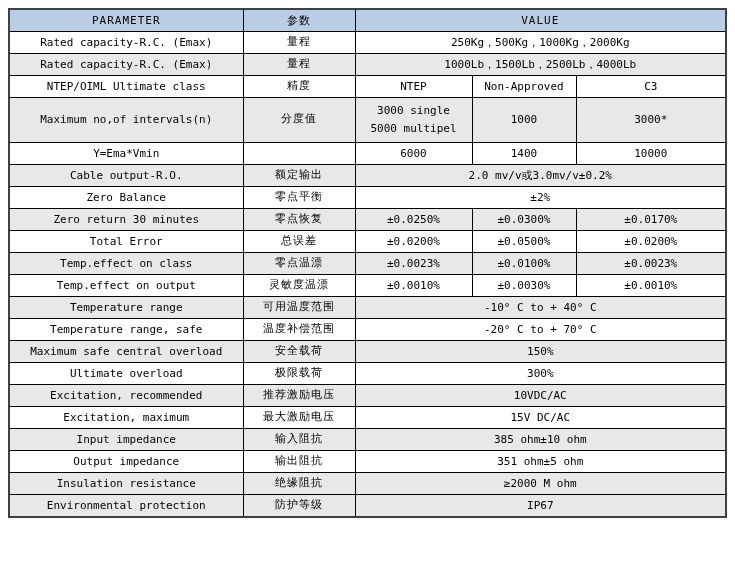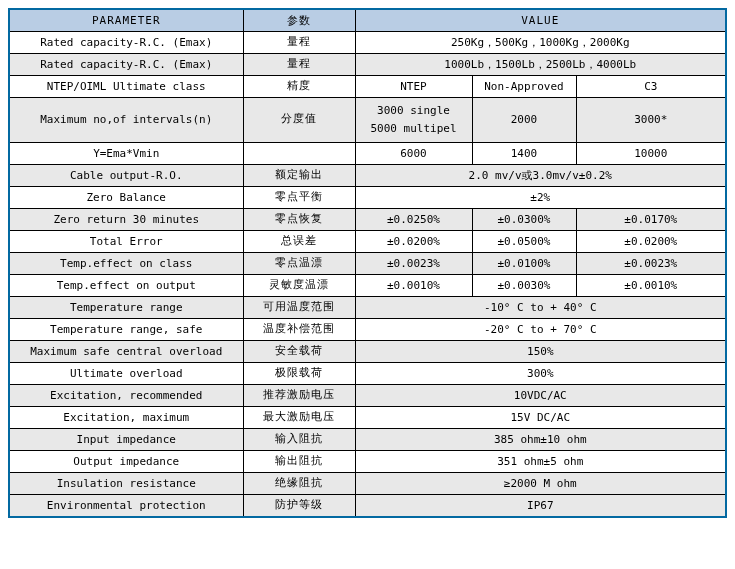--- a/index.html
+++ b/index.html
@@ -14,21 +14,21 @@
   .page {
     box-sizing: border-box;
     width: 735px;
     height: 569px;
     padding: 8px 0 0 8px;
   }
   table.spec-table {
     border-collapse: collapse;
     table-layout: fixed;
     width: 717px;
-    border: 2px solid #0369a1;
+    border: 2px solid #404040;
   }
   .spec-table th, .spec-table td {
     border: 1px solid #000000;
     text-align: center;
     vertical-align: middle;
     padding: 0 2px;
     overflow: hidden;
   }
   .spec-table thead th {
     background: #b9cde4;
@@ -82,21 +82,21 @@
           <td class="col-cn">精度</td>
           <td class="col-val">NTEP</td>
           <td class="col-val">Non-Approved</td>
           <td class="col-val">C3</td>
         </tr>
         <tr class="alt tall">
           <td class="col-en">Maximum no,of intervals(n)</td>
           <td class="col-cn">分度值</td>
           <td class="col-val">3000 single
 5000 multipel</td>
-          <td class="col-val">2000</td>
+          <td class="col-val">1000</td>
           <td class="col-val">3000*</td>
         </tr>
         <tr>
           <td class="col-en">Y=Ema*Vmin</td>
           <td class="col-cn"></td>
           <td class="col-val">6000</td>
           <td class="col-val">1400</td>
           <td class="col-val">10000</td>
         </tr>
         <tr class="alt">

